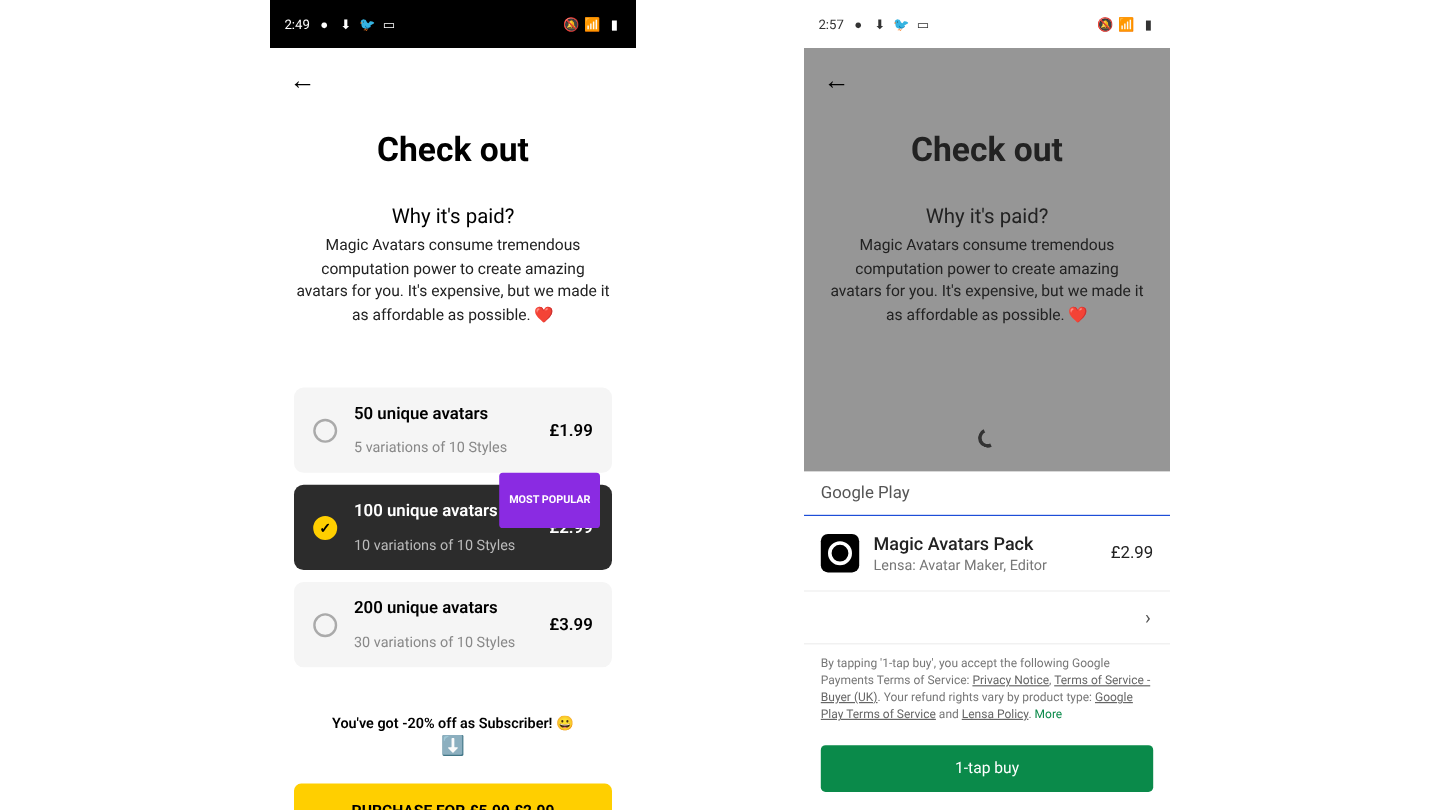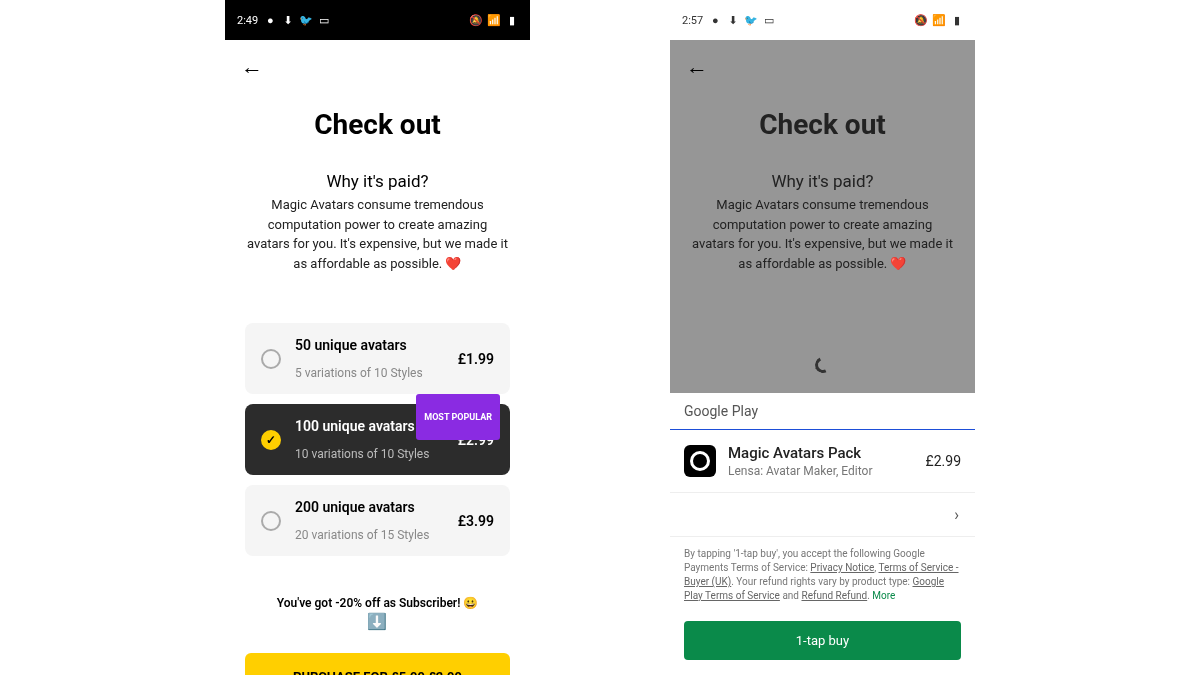--- a/index.html
+++ b/index.html
@@ -99,21 +99,21 @@
         <div class="opt-title">100 unique avatars</div>
         <div class="opt-sub">10 variations of 10 Styles</div>
       </div>
       <div class="opt-price">£2.99</div>
     </div>
 
     <div class="option">
       <div class="radio"></div>
       <div class="opt-text">
         <div class="opt-title">200 unique avatars</div>
-        <div class="opt-sub">20 variations of 15 Styles</div>
+        <div class="opt-sub">30 variations of 10 Styles</div>
       </div>
       <div class="opt-price">£3.99</div>
     </div>
   </div>
 
   <div class="subscriber-note">You've got -20% off as Subscriber! 😀</div>
   <span class="down-emoji">⬇️</span>
 
   <div class="purchase-btn">
     <span>PURCHASE FOR </span><span class="strike">£5.99</span> <span>£2.99</span>
@@ -163,21 +163,21 @@
       <div class="prod-info">
         <div class="prod-title">Magic Avatars Pack</div>
         <div class="prod-sub">Lensa: Avatar Maker, Editor</div>
       </div>
       <div class="prod-price">£2.99</div>
     </div>
     <div class="gplay-expand">
       <span>›</span>
     </div>
     <div class="legal">
-      <span>By tapping '1-tap buy', you accept the following Google Payments Terms of Service: </span><a>Privacy Notice</a>, <a>Terms of Service - Buyer (UK)</a><span>. Your refund rights vary by product type: </span><a>Google Play Terms of Service</a><span> and </span><a>Refund Refund</a>. <a class="more">More</a>
+      <span>By tapping '1-tap buy', you accept the following Google Payments Terms of Service: </span><a>Privacy Notice</a>, <a>Terms of Service - Buyer (UK)</a><span>. Your refund rights vary by product type: </span><a>Google Play Terms of Service</a><span> and </span><a>Lensa Policy</a>. <a class="more">More</a>
     </div>
     <div class="onetap-btn">1-tap buy</div>
   </div>
 
   <div class="nav-bar light">
     <span class="nav-ico">◁</span>
     <span class="nav-ico">○</span>
     <span class="nav-ico">≡</span>
   </div>
 </div>

